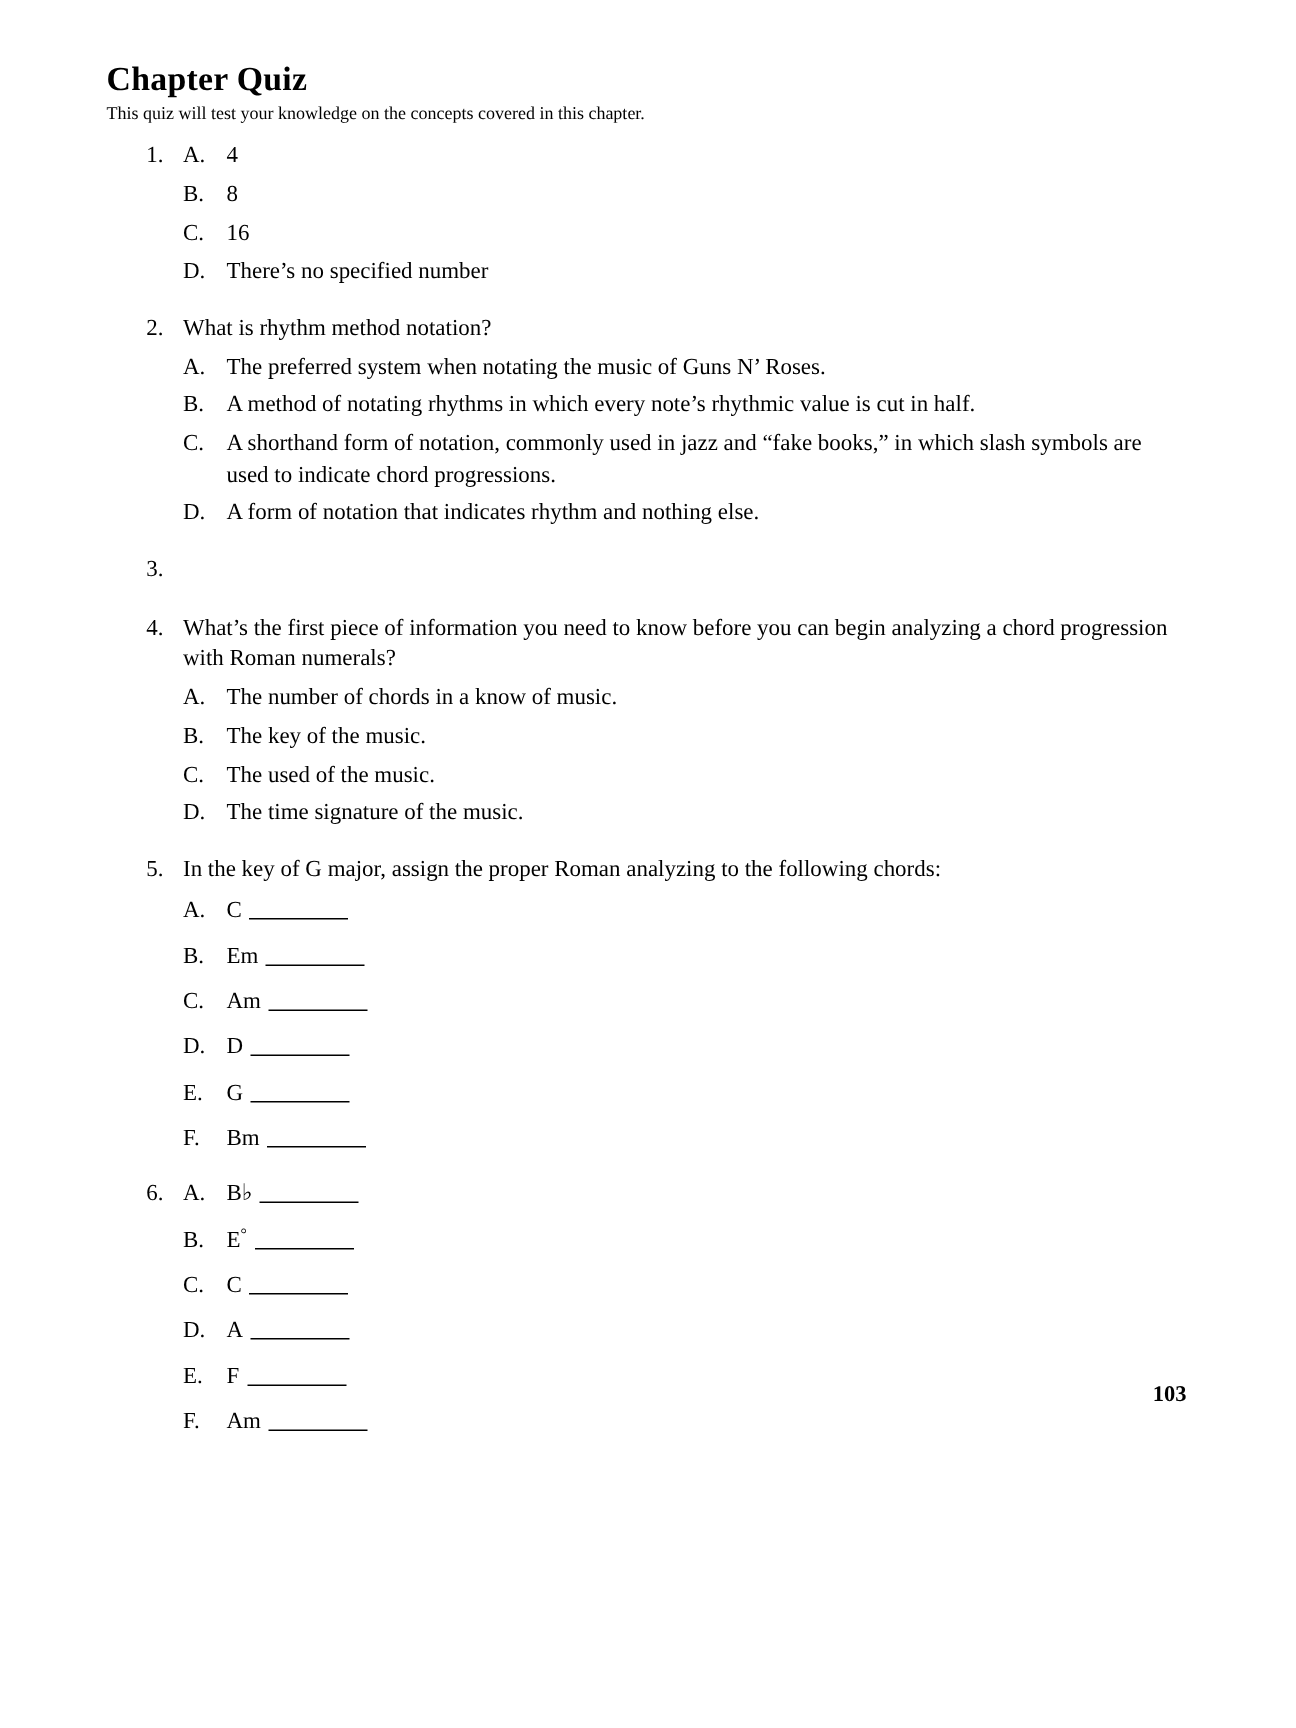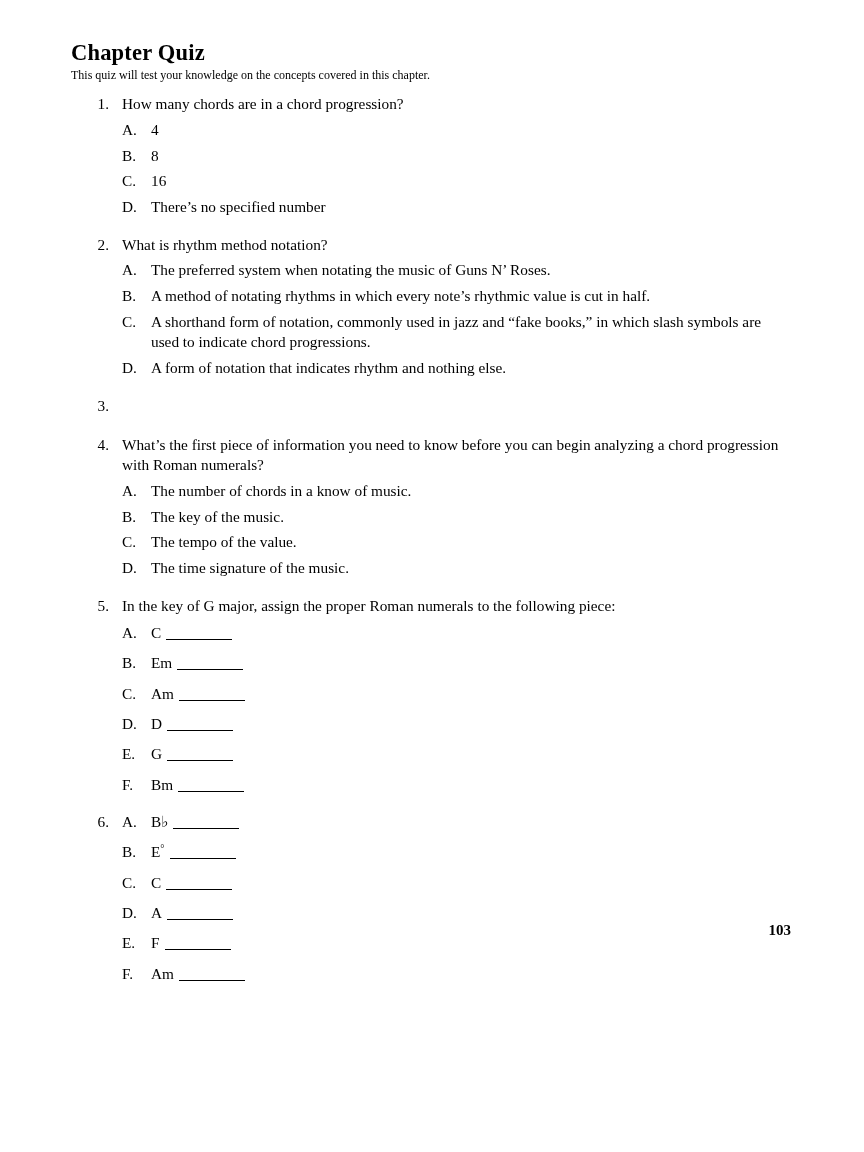--- a/index.html
+++ b/index.html
@@ -142,21 +142,20 @@
 
 <div class="page">
   <div class="content">
 
     <h1 class="page-title">Chapter Quiz</h1>
     <p class="intro">This quiz will test your knowledge on the concepts covered in this chapter.</p>
 
     <ol class="quiz-list">
         <li class="question q-first">
           <span class="question-number">1.</span>
-          <span class="question-text">How many chords are in a chord progression?</span>
           <ul class="options">
             <li class="option">
               <span class="option-letter">A.</span>
               <span class="option-text">4</span>
             </li>
             <li class="option">
               <span class="option-letter">B.</span>
               <span class="option-text">8</span>
             </li>
             <li class="option">
@@ -202,31 +201,31 @@
             <li class="option">
               <span class="option-letter">A.</span>
               <span class="option-text">The number of chords in a know of music.</span>
             </li>
             <li class="option">
               <span class="option-letter">B.</span>
               <span class="option-text">The key of the music.</span>
             </li>
             <li class="option">
               <span class="option-letter">C.</span>
-              <span class="option-text">The tempo of the value.</span>
+              <span class="option-text">The used of the music.</span>
             </li>
             <li class="option">
               <span class="option-letter">D.</span>
               <span class="option-text">The time signature of the music.</span>
             </li>
           </ul>
         </li>
         <li class="question">
           <span class="question-number">5.</span>
-          <span class="question-text">In the key of G major, assign the proper Roman numerals to the following piece:</span>
+          <span class="question-text">In the key of G major, assign the proper Roman analyzing to the following chords:</span>
           <ul class="options blanks">
             <li class="option">
               <span class="option-letter">A.</span>
               <span class="option-text"><span class="chord"><span>C</span></span><span class="blank-rule"></span></span>
             </li>
             <li class="option">
               <span class="option-letter">B.</span>
               <span class="option-text"><span class="chord"><span>Em</span></span><span class="blank-rule"></span></span>
             </li>
             <li class="option">

